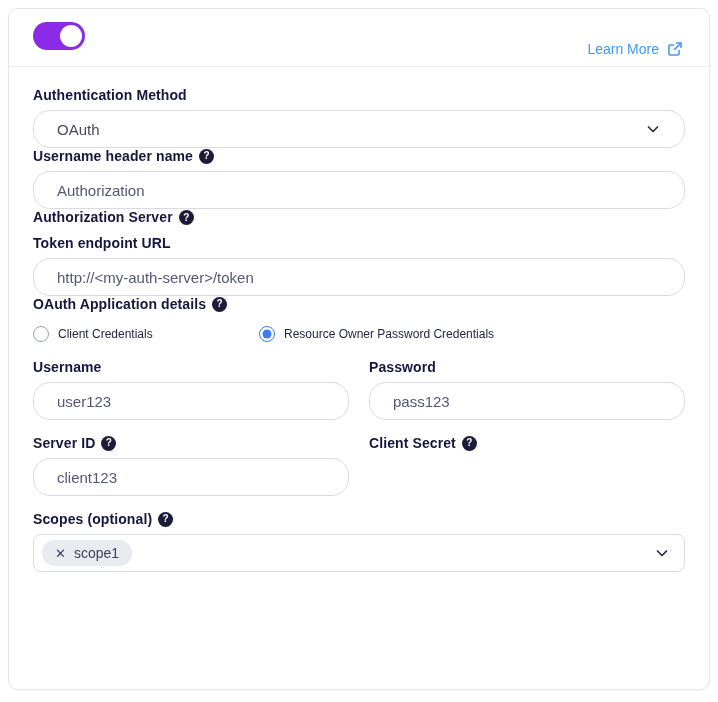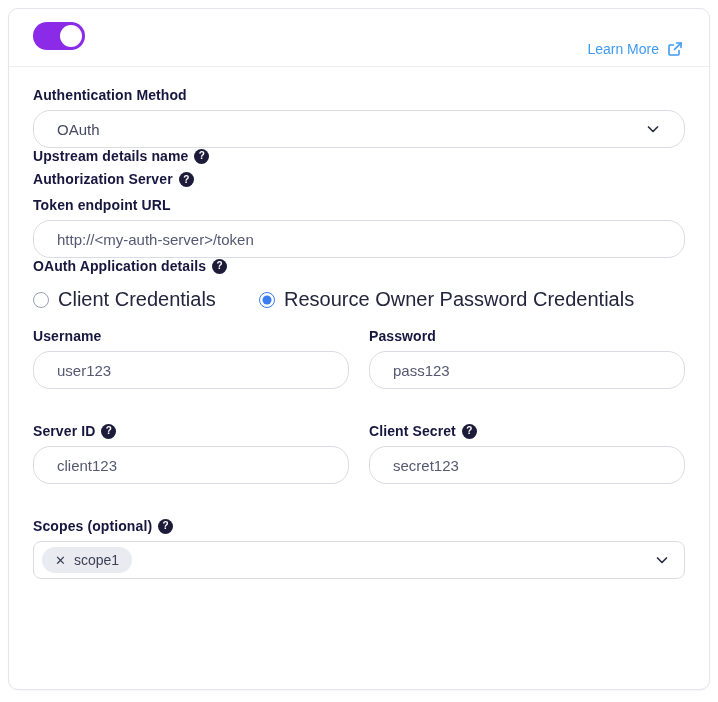--- a/index.html
+++ b/index.html
@@ -69,22 +69,22 @@
   .radio-opt.first{width:226px;}
   .radio-circle{
     width:16px;height:16px;border-radius:50%;border:1.5px solid #9aa0ad;
     background:#fff;flex:0 0 auto;position:relative;
   }
   .radio-circle.selected{border-color:var(--radio-blue);}
   .radio-circle.selected::after{
     content:"";position:absolute;left:50%;top:50%;transform:translate(-50%,-50%);
     width:9px;height:9px;border-radius:50%;background:var(--radio-blue);
   }
-  .radio-label{font-size:20px;color:#23253d;}
-  .two-col{display:flex;gap:20px;margin-bottom:34px;}
+  .radio-label{font-size:12px;color:#23253d;}
+  .two-col{display:flex;gap:20px;margin-bottom:15px;}
   .col{flex:1;min-width:0;}
   .multiselect{
     width:100%;height:38px;border:1px solid var(--border);border-radius:8px;
     display:flex;align-items:center;justify-content:space-between;
     padding:0 14px 0 8px;cursor:pointer;background:#fff;
   }
   .tag-pill{
     display:inline-flex;align-items:center;gap:8px;background:var(--pill-bg);
     border-radius:13px;height:26px;padding:0 13px;
   }
@@ -124,23 +124,24 @@
         <span class="chev">
           <svg width="16" height="16" viewBox="0 0 16 16" fill="none" stroke="#2d2f45" stroke-width="1.7" stroke-linecap="round" stroke-linejoin="round">
             <path d="M3.5 6l4.5 4.5L12.5 6"></path>
           </svg>
         </span>
       </div>
     </div>
 
     <div class="section">
       <div class="label-row">
-        <span class="label">Upstream details name</span>
+        <span class="label">Username header name</span>
         <span class="help-icon">?</span>
       </div>
+      <input class="input" type="text" placeholder="Authorization" style="">
     </div>
 
     <div class="label-row" style="margin-bottom:10px;align-items:flex-end;">
       <span class="label">Authorization Server</span>
       <span class="help-icon">?</span>
     </div>
 
     <div class="section">
       <div class="label-row">
         <span class="label">Token endpoint URL</span>
@@ -185,21 +186,20 @@
           <span class="label">Server ID</span>
           <span class="help-icon">?</span>
         </div>
         <input class="input" type="text" value="client123" style="">
       </div>
       <div class="col">
         <div class="label-row">
           <span class="label">Client Secret</span>
           <span class="help-icon">?</span>
         </div>
-        <input class="input" type="text" value="secret123" style="">
       </div>
     </div>
 
     <div class="section" style="margin-bottom:0;">
       <div class="label-row">
         <span class="label">Scopes (optional)</span>
         <span class="help-icon">?</span>
       </div>
       <div class="multiselect">
         <span class="tag-pill">

